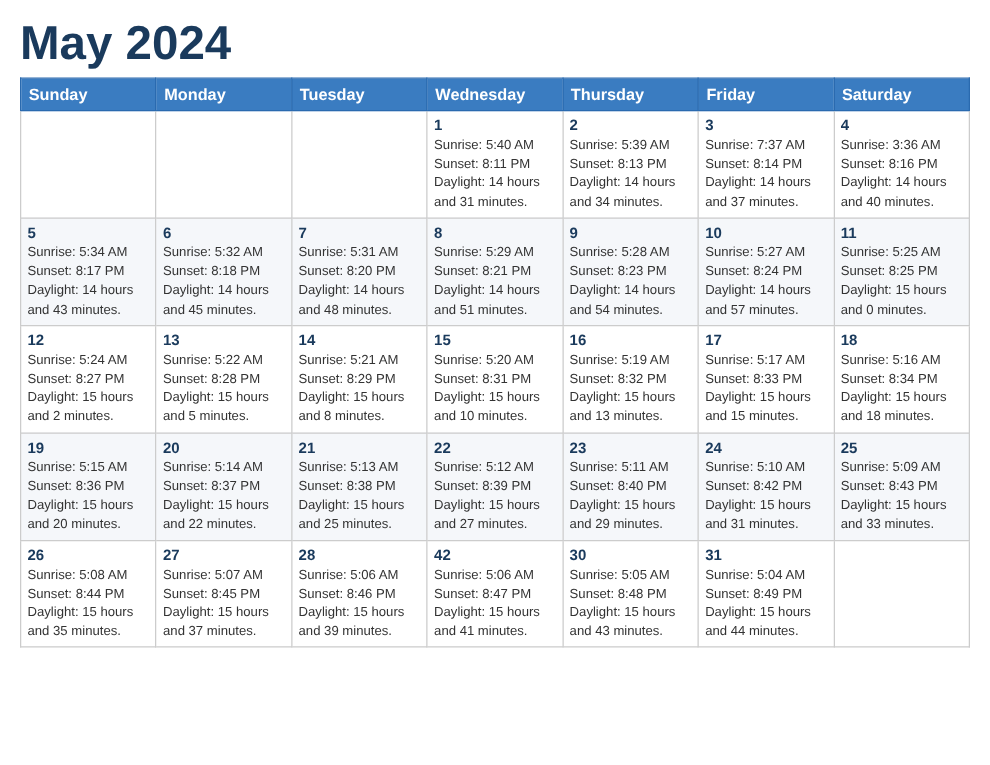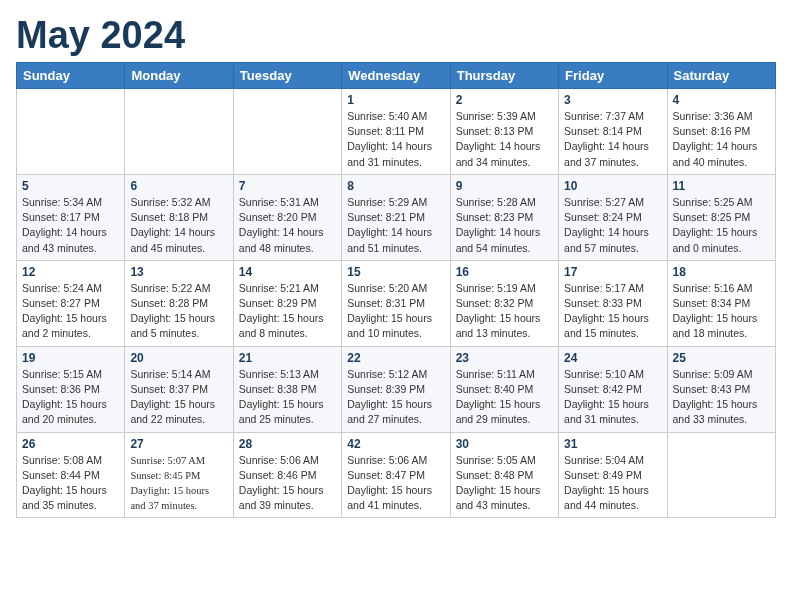--- a/index.html
+++ b/index.html
@@ -293,21 +293,21 @@
       <tr>
         <td>
           <span class="day-num">26</span>
           <div class="day-info" style="white-space: pre-line;">Sunrise: 5:08 AM
 Sunset: 8:44 PM
 Daylight: 15 hours
 and 35 minutes.</div>
         </td>
         <td>
           <span class="day-num">27</span>
-          <div class="day-info" style="white-space: pre-line; font-family: Liberation Serif, serif;">Sunrise: 5:07 AM
+          <div class="day-info" style="white-space: pre-line;">Sunrise: 5:07 AM
 Sunset: 8:45 PM
 Daylight: 15 hours
 and 37 minutes.</div>
         </td>
         <td>
           <span class="day-num">28</span>
           <div class="day-info" style="white-space: pre-line;">Sunrise: 5:06 AM
 Sunset: 8:46 PM
 Daylight: 15 hours
 and 39 minutes.</div>

